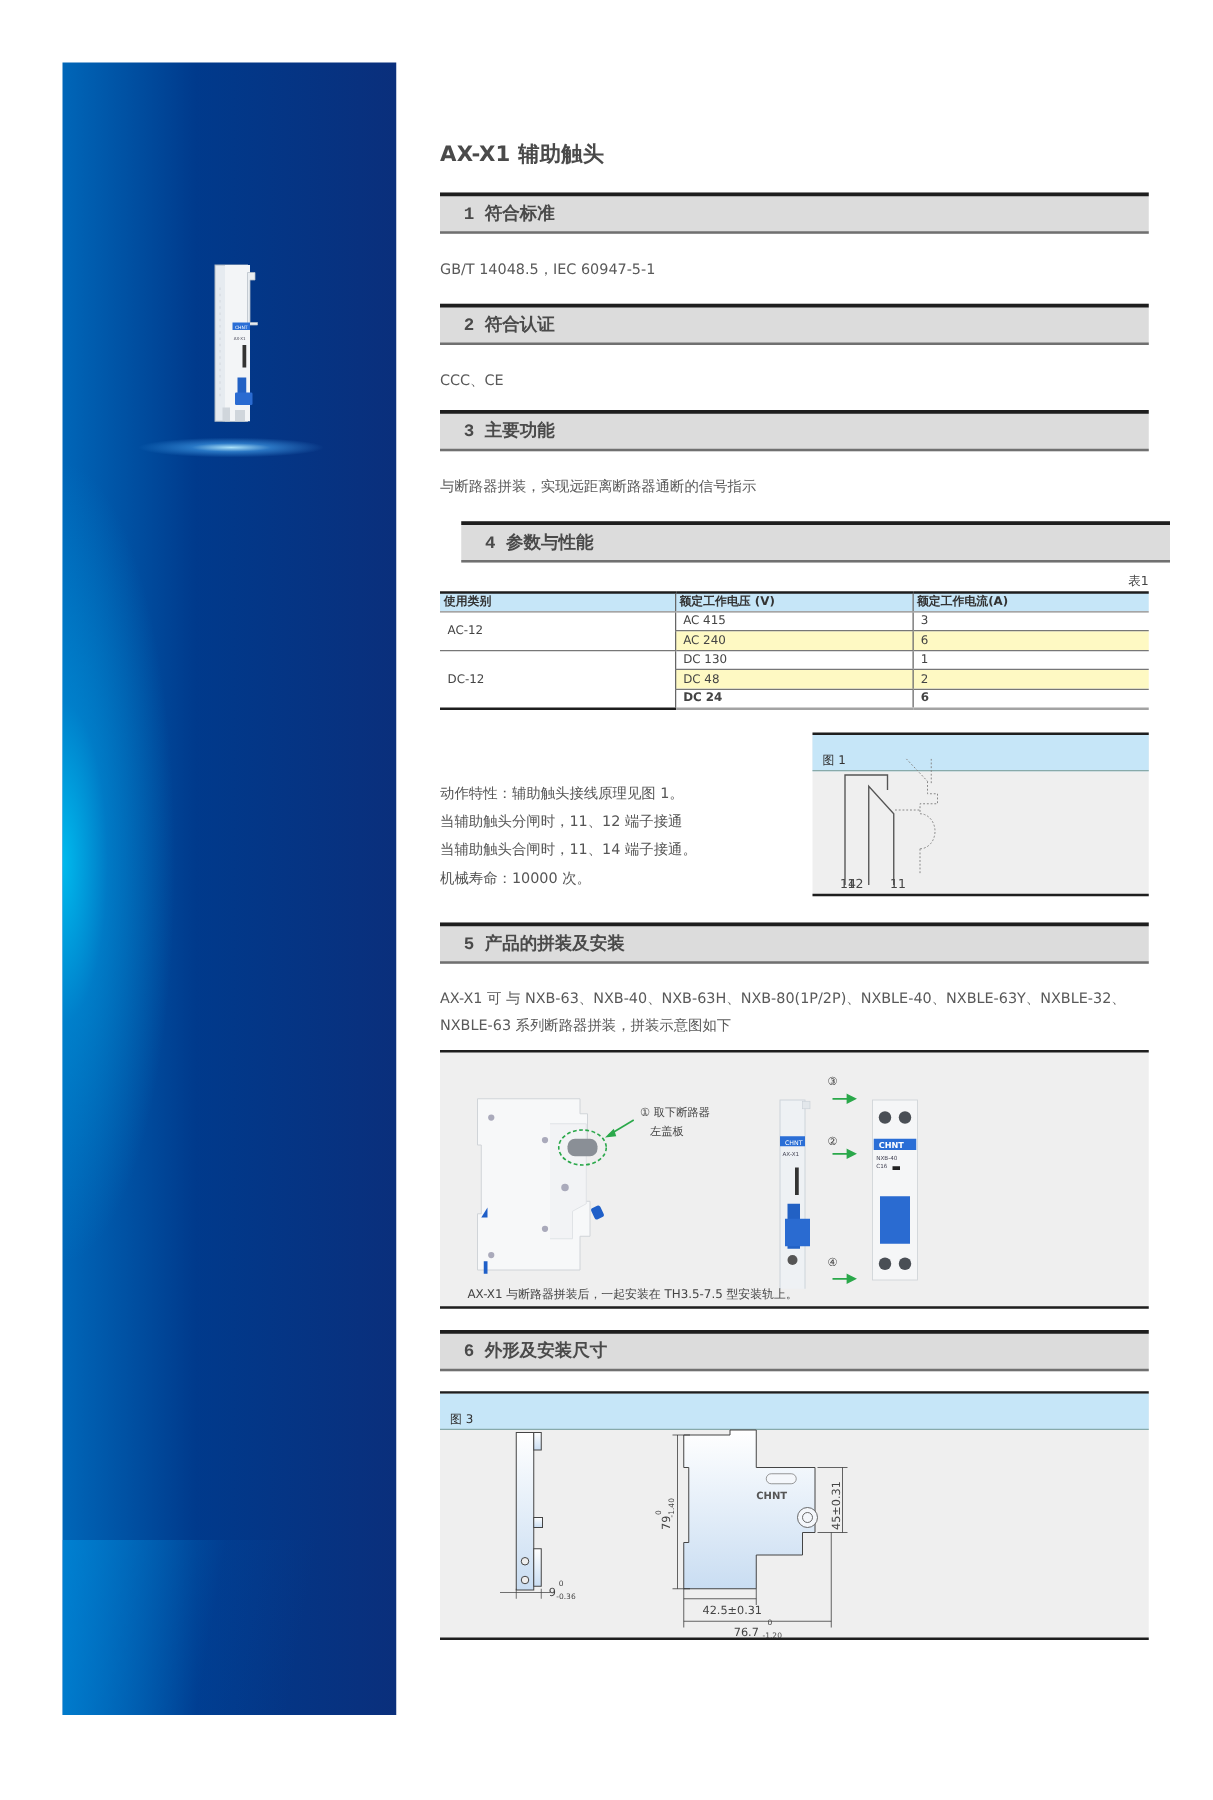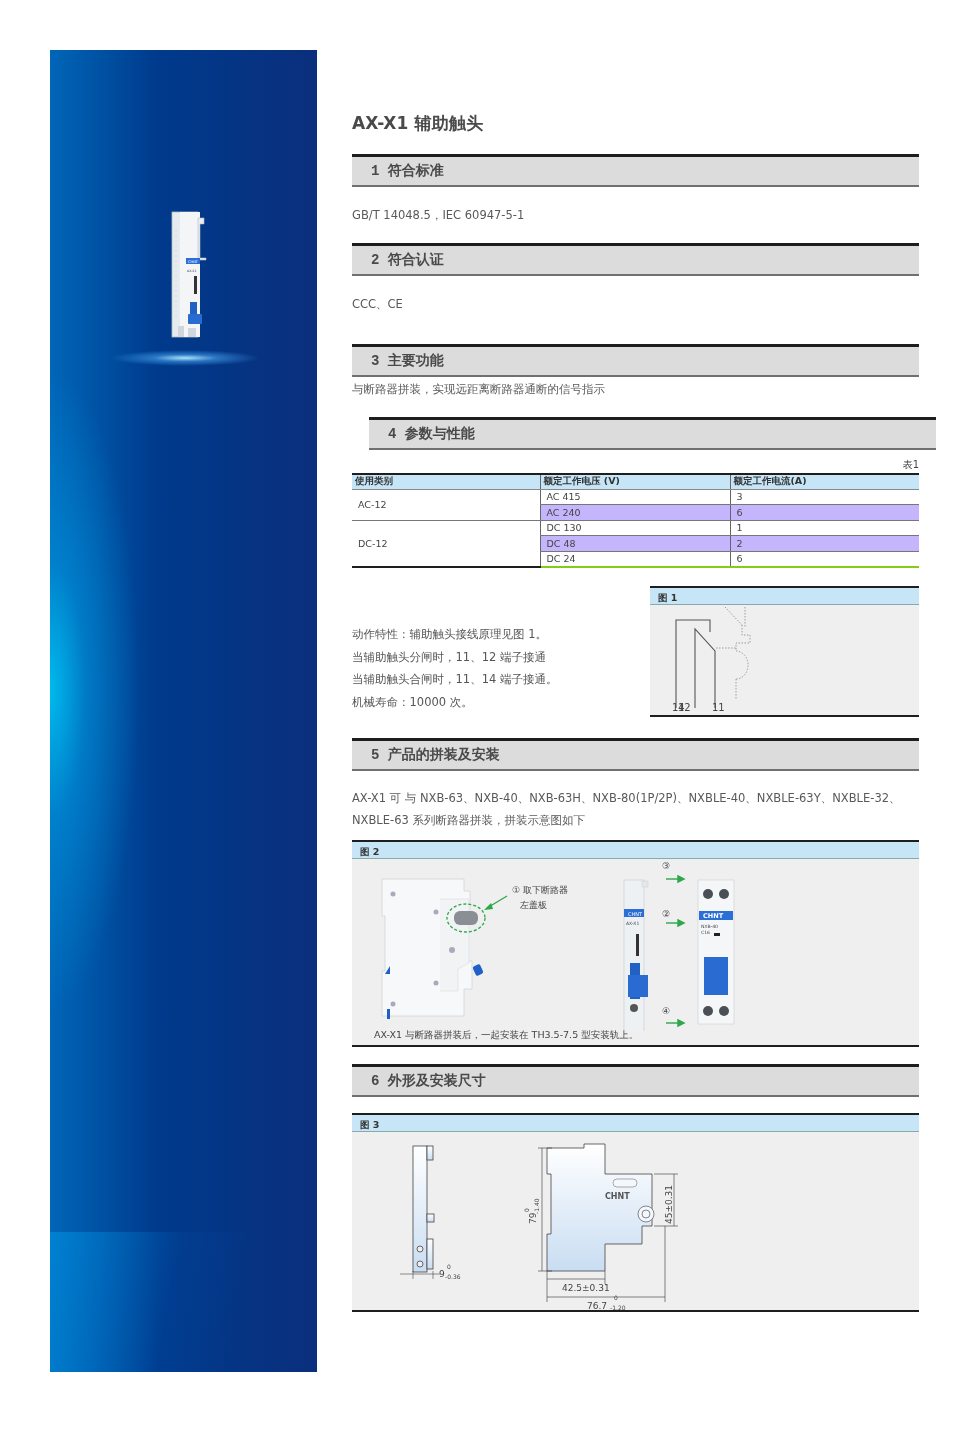--- a/index.html
+++ b/index.html
@@ -46,27 +46,27 @@
   table.spec {
     position: absolute; top: 473px; left: 0; width: 567px; border-collapse: collapse;
     font-size: 9.5px; color: #444;
   }
   table.spec th {
     background: #c6e6f8; text-align: left; font-weight: bold; height: 15px; padding: 0 3px;
     border-top: 2px solid #1e1e1e; border-bottom: 1px solid #888; color: #333;
   }
   table.spec th + th, table.spec td + td, table.spec td.v { border-left: 1px solid #666; }
   table.spec td { height: 15.6px; padding: 0 6px; border-bottom: 1px solid #777; background: #fff; }
-  table.spec tr.alt td.v, table.spec tr.alt td.c { background: #c4b5fd; }
+  table.spec tr.alt td.v, table.spec tr.alt td.c { background: #fef9c3; }
   table.spec td.cat { vertical-align: middle; border-bottom: 1px solid #777; }
-  table.spec tr.last td { border-bottom: 2px solid #84cc16; }
+  table.spec tr.last td { border-bottom: 2px solid #a3a3a3; font-weight: bold; }
 
   
   .fig { position: absolute; background: #efefef; border-top: 2px solid #1e1e1e; border-bottom: 2px solid #1e1e1e; }
-  .fig-head { height: 17px; background: #c6e6f8; border-bottom: 1px solid #8aa; font-size: 9.5px; color: #333; padding: 4px 8px; font-weight: bold; }
+  .fig-head { height: 17px; background: #c6e6f8; border-bottom: 1px solid #8aa; font-size: 9.5px; color: #333; padding: 14px 8px; }
 
   .ops-list { position: absolute; left: 0; top: 583px; font-size: 11.5px; color: #555; line-height: 22.5px; margin-top: 40px; }
 
   .fig1-labels { position: absolute; font-size: 10px; color: #444; }
 
   .caption2 { position: absolute; left: 22px; bottom: 3px; font-size: 9.5px; color: #444; }
   .anno { position: absolute; font-size: 9px; color: #444; }
 </style>
 </head>
 <body>
@@ -95,21 +95,21 @@
   <div class="sec-head" style="top:154px;">
     <span>1 符合标准</span>
   </div>
   <div class="body-text" style="top:208px;">GB/T 14048.5，IEC 60947-5-1</div>
 
   <div class="sec-head" style="top:243px;">
     <span>2 符合认证</span>
   </div>
   <div class="body-text" style="top:297px;">CCC、CE</div>
 
-  <div class="sec-head" style="top:344px;">
+  <div class="sec-head" style="top:328px;">
     <span>3 主要功能</span>
   </div>
   <div class="body-text" style="top:382px;">与断路器拼装，实现远距离断路器通断的信号指示</div>
 
   <div class="sec-head" style="top:417px;margin-left:17px;">
     <span>4 参数与性能</span>
   </div>
   <div class="tbl-caption">表1</div>
   <table class="spec">
     <thead>
@@ -175,21 +175,20 @@
 
   <div class="sec-head" style="top:738px;text-align:center;">
     <span>5 产品的拼装及安装</span>
   </div>
   <div class="body-text" style="top:787px; line-height:22px;">
     <div>AX-X1 可 与 NXB-63、NXB-40、NXB-63H、NXB-80(1P/2P)、NXBLE-40、NXBLE-63Y、NXBLE-32、</div>
     <div>NXBLE-63 系列断路器拼装，拼装示意图如下</div>
   </div>
 
   <div class="fig" style="left:0; top:840px; width:567px; height:207px;">
-    <div class="fig-head">图 2</div>
     <svg width="567" height="170" viewBox="0 0 567 170" style="position:absolute; left:0; top:19px;">
 
       <g>
         <path d="M30 18 L112 18 L112 30 L118 30 L118 60 L112 62 L112 100 L120 100 L120 128 L112 128 L112 155 L30 155 L30 110 L33 110 L33 55 L30 55 Z" fill="#f7f8f9" stroke="#d0d4d8" stroke-width="0.8"></path>
         <path d="M88 38 L117 38 L117 102 L106 108 L106 130 L88 130" fill="#f2f3f5" stroke="#dde0e3" stroke-width="0.7"></path>
         <circle cx="41" cy="33" r="2.5" fill="#aab"></circle>
         <circle cx="84" cy="51" r="2.5" fill="#aab"></circle>
         <circle cx="100" cy="89" r="3" fill="#aab"></circle>
         <circle cx="84" cy="122" r="2.5" fill="#aab"></circle>
         <circle cx="41" cy="143" r="2.5" fill="#aab"></circle>

